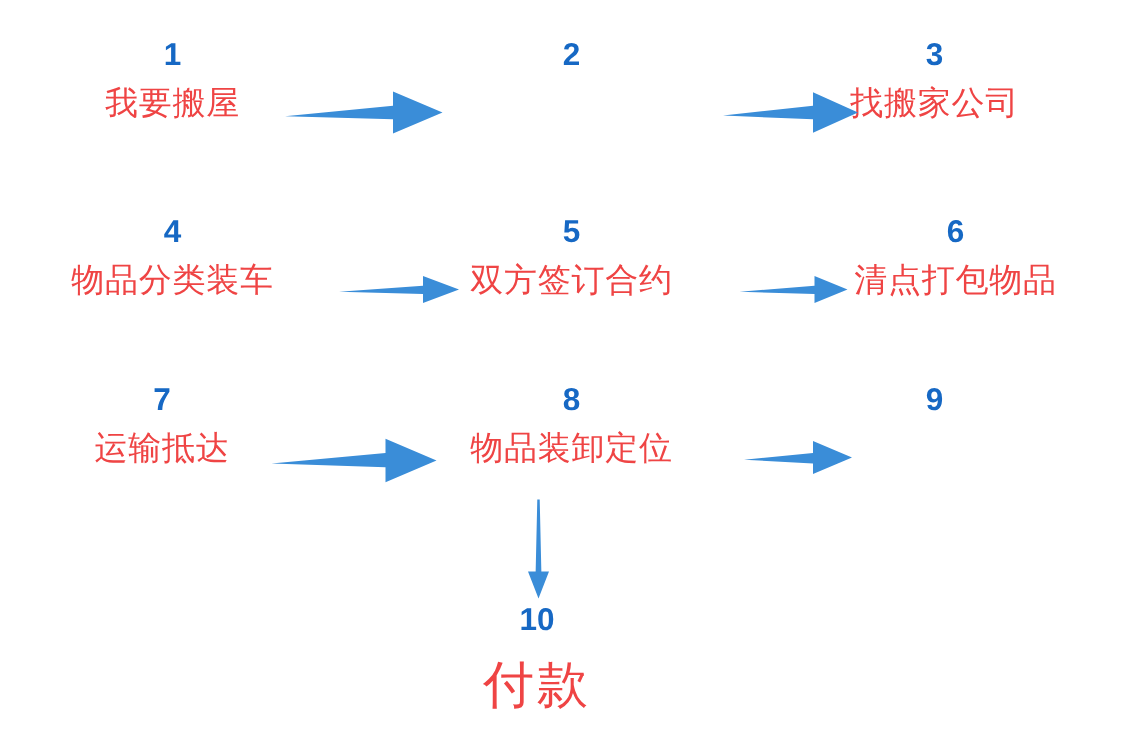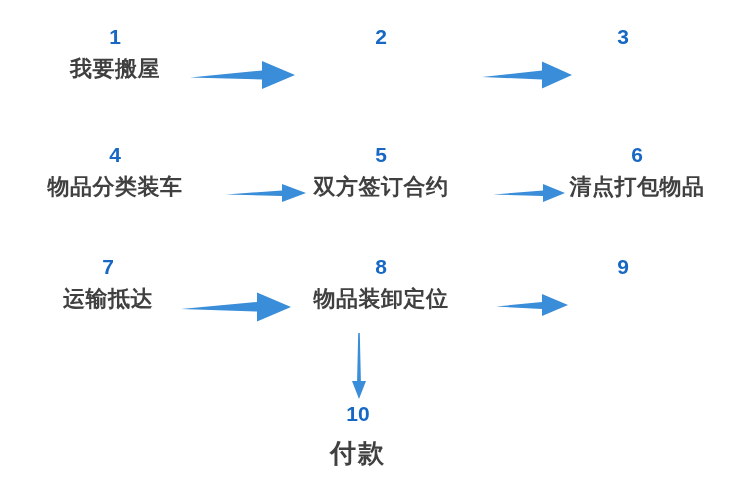--- a/index.html
+++ b/index.html
@@ -31,32 +31,32 @@
     display: block;
     color: #1668c4;
     font-size: 21px;
     font-weight: bold;
     line-height: 1;
     letter-spacing: 0px;
     margin-bottom: 10px;
   }
   .node .label {
     display: block;
-    color: #404040;
+    color: #ef4444;
     font-size: 22px;
-    font-weight: bold;
+    font-weight: normal;
     line-height: 1.05;
     letter-spacing: 0.5px;
   }
   .node.final .num {
     font-size: 21px;
     margin-bottom: 16px;
   }
   .node.final .label {
-    font-size: 26px;
+    font-size: 34px;
     letter-spacing: 2px;
   }
 
   
   .arrow {
     position: absolute;
     display: block;
   }
   .arrow svg { display: block; overflow: visible; }
 </style>
@@ -69,20 +69,21 @@
     <span class="num">1</span>
     <span class="label">我要搬屋</span>
   </div>
 
   <div class="node" style="left:381px; top:26px;">
     <span class="num">2</span>
   </div>
 
   <div class="node" style="left:623px; top:26px;">
     <span class="num">3</span>
+    <span class="label">找搬家公司</span>
   </div>
 
   <span class="arrow" style="left:190px; top:58px;">
     <svg width="105" height="34" viewBox="0 0 105 34">
       <path d="M0 19.5 L72 12.5 L72 3 L105 17 L72 31 L72 21.5 Z" fill="#3a8dd8"></path>
     </svg>
   </span>
 
   <span class="arrow" style="left:482px; top:58px;">
     <svg width="90" height="34" viewBox="0 0 90 34">

